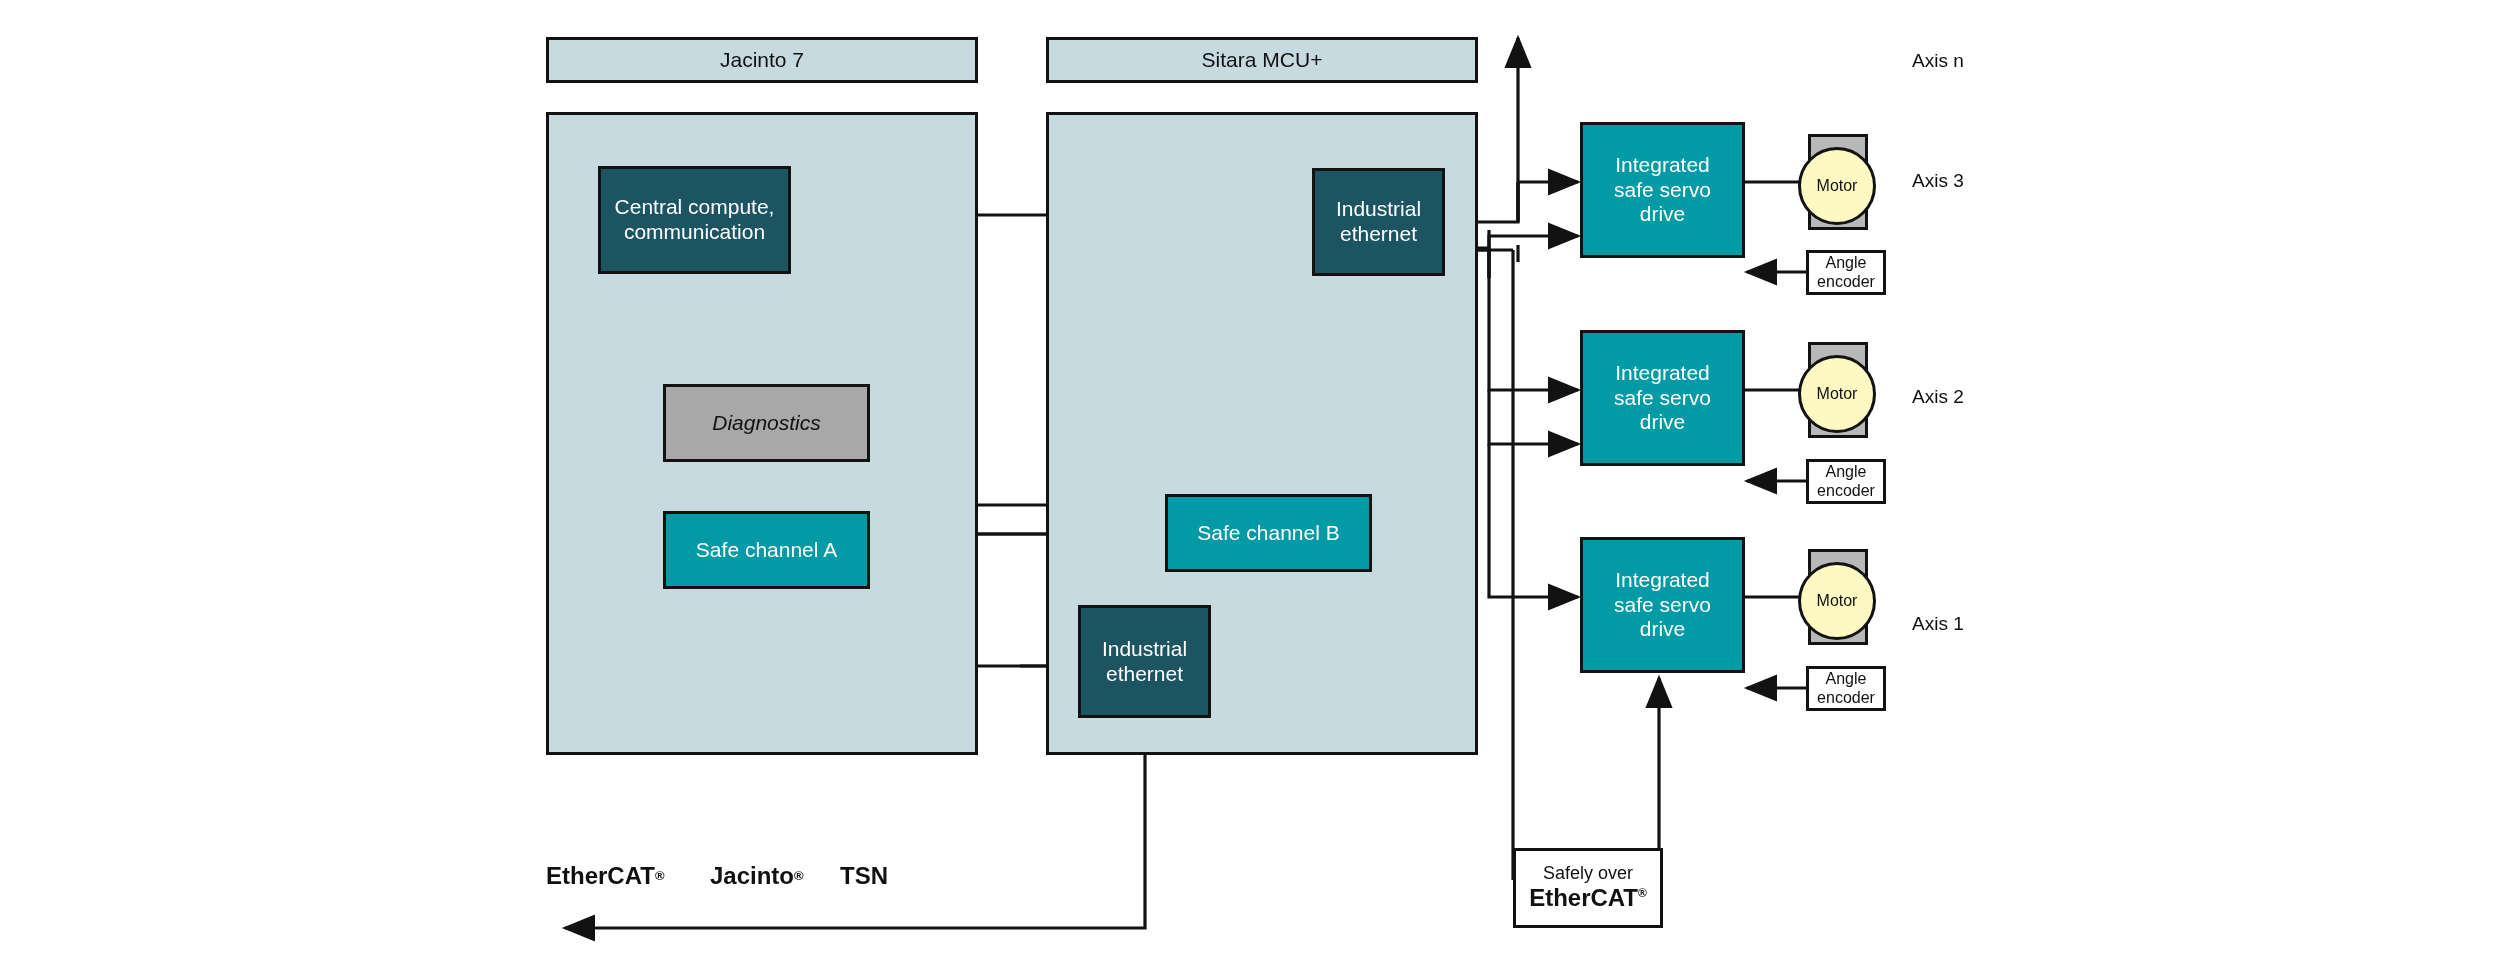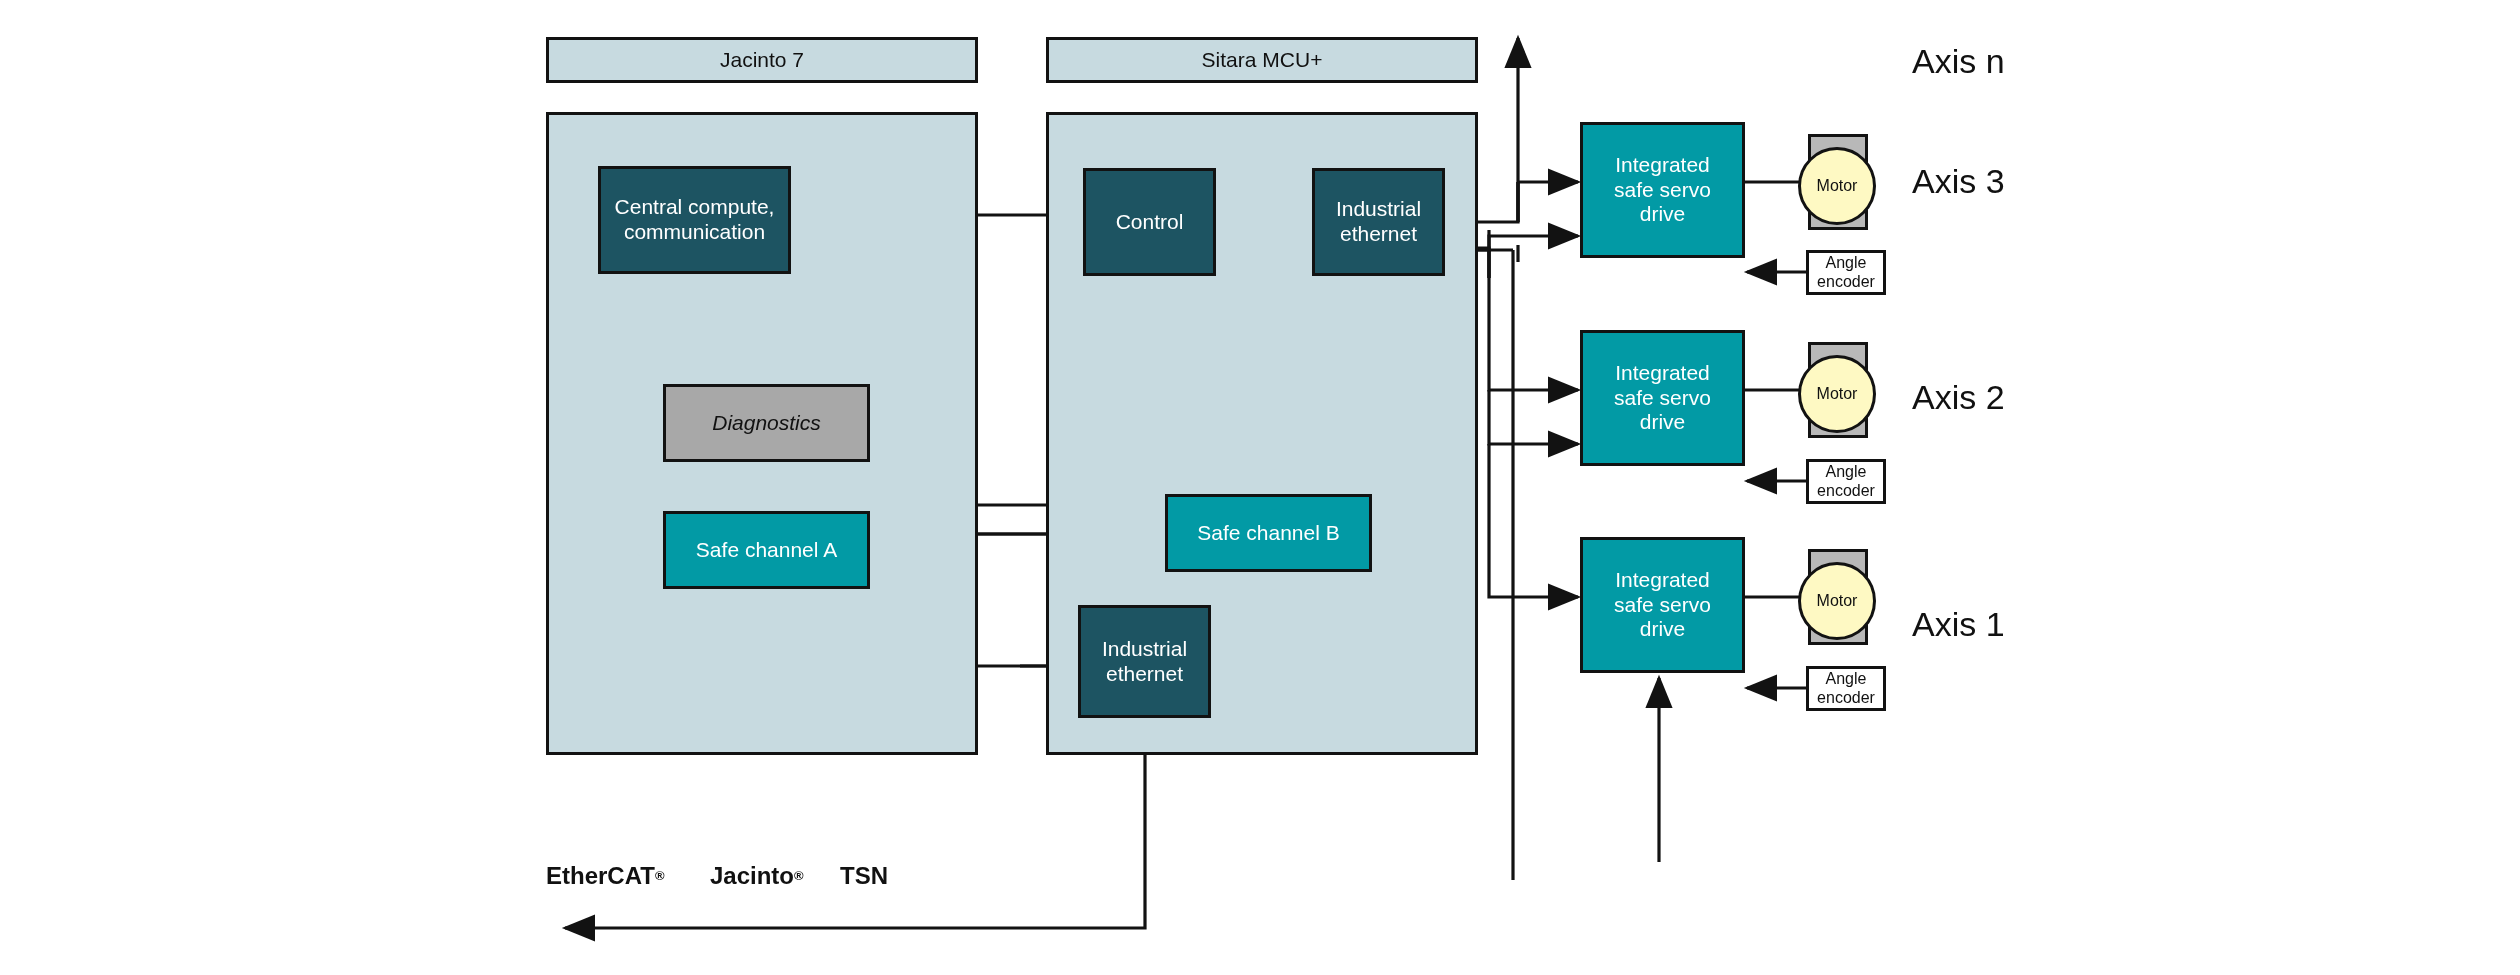--- a/index.html
+++ b/index.html
@@ -10,21 +10,21 @@
        text-align:center;line-height:1.18;box-sizing:border-box;pointer-events:auto;}
   .panel-head{background:#c7dae0;border:3px solid #121212;font-size:21px;color:#111;}
   .panel-body{background:#c7dae0;border:3px solid #121212;}
   .box-dark{background:#1d5462;border:3px solid #121212;color:#ffffff;font-size:21px;}
   .box-teal{background:#029aa5;border:3px solid #121212;color:#ffffff;font-size:21px;}
   .box-gray{background:#a8a8a8;border:3px solid #121212;color:#111;font-size:21px;}
   .box-white{background:#ffffff;border:3px solid #121212;color:#111;font-size:16px;}
   .motor-rect{background:#b8b8b8;border:3px solid #121212;}
   .motor-circle{background:#fef9c3;border:3px solid #121212;border-radius:50%;
                 color:#111;font-size:16px;}
-  .axis-lbl{font-size:34px;color:#111;justify-content:flex-start;}
+  .axis-lbl{font-size:19px;color:#111;justify-content:flex-start;}
   .proto{font-size:24px;font-weight:bold;color:#111;justify-content:flex-start;}
   .proto .reg{font-size:13px;vertical-align:super;font-weight:bold;}
   .safely-box{background:#ffffff;border:3px solid #121212;flex-direction:column;
               color:#111;}
   .safely-t1{font-size:18px;}
   .safely-t2{font-size:24px;font-weight:bold;}
   .safely-t2 .reg{font-size:12px;vertical-align:super;}
 </style>
 </head>
 <body>
@@ -118,23 +118,20 @@
   </div>
 
   <div class="lbl box-gray" style="left:663px;top:384px;width:207px;height:78px;font-style:italic;">
     <span>Diagnostics</span>
   </div>
 
   <div class="lbl box-teal" style="left:663px;top:495px;width:207px;height:78px;margin-top:16px;">
     <span>Safe channel A</span>
   </div>
 
-  <div class="lbl box-dark" style="left:1083px;top:168px;width:133px;height:108px;">
-    <span>Control</span>
-  </div>
 
   <div class="lbl box-dark" style="left:1312px;top:168px;width:133px;height:108px;padding:0 8px;">
     <span>Industrial ethernet</span>
   </div>
 
   <div class="lbl box-teal" style="left:1165px;top:494px;width:207px;height:78px;">
     <span>Safe channel B</span>
   </div>
 
   <div class="lbl box-dark" style="left:1078px;top:605px;width:133px;height:113px;padding:0 8px;">
@@ -194,14 +191,18 @@
       <span class="reg">®</span>
   </div>
   <div class="lbl proto" style="left:710px;top:860px;width:200px;height:32px;">
     <span>Jacinto</span>
       <span class="reg">®</span>
   </div>
   <div class="lbl proto" style="left:840px;top:860px;width:160px;height:32px;">
     <span>TSN</span>
   </div>
 
+  <div class="lbl safely-box" style="left:1513px;top:848px;width:150px;height:80px;">
+    <span class="safely-t1">Safely over</span>
+    <span class="safely-t2"><span>EtherCAT</span><span class="reg">®</span></span>
+  </div>
 
 </div>
 
 </body></html>

